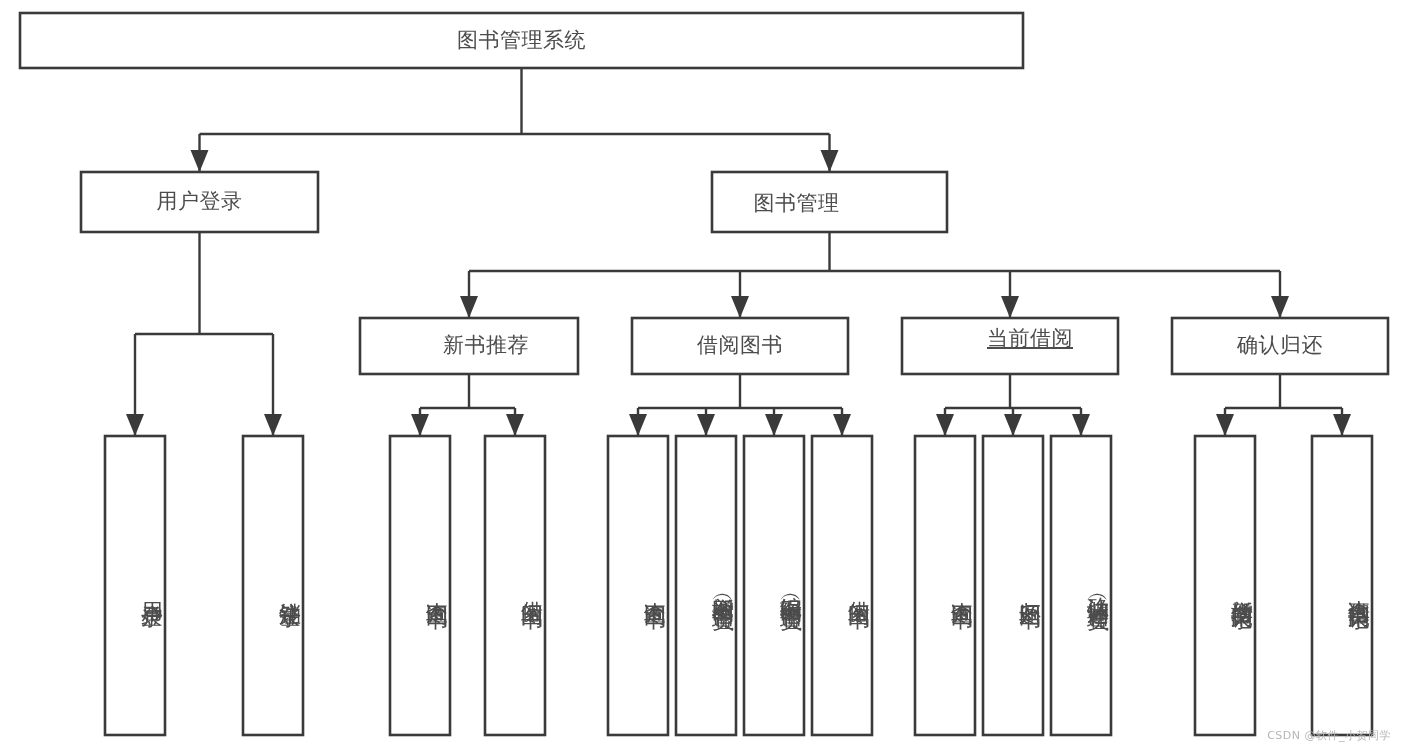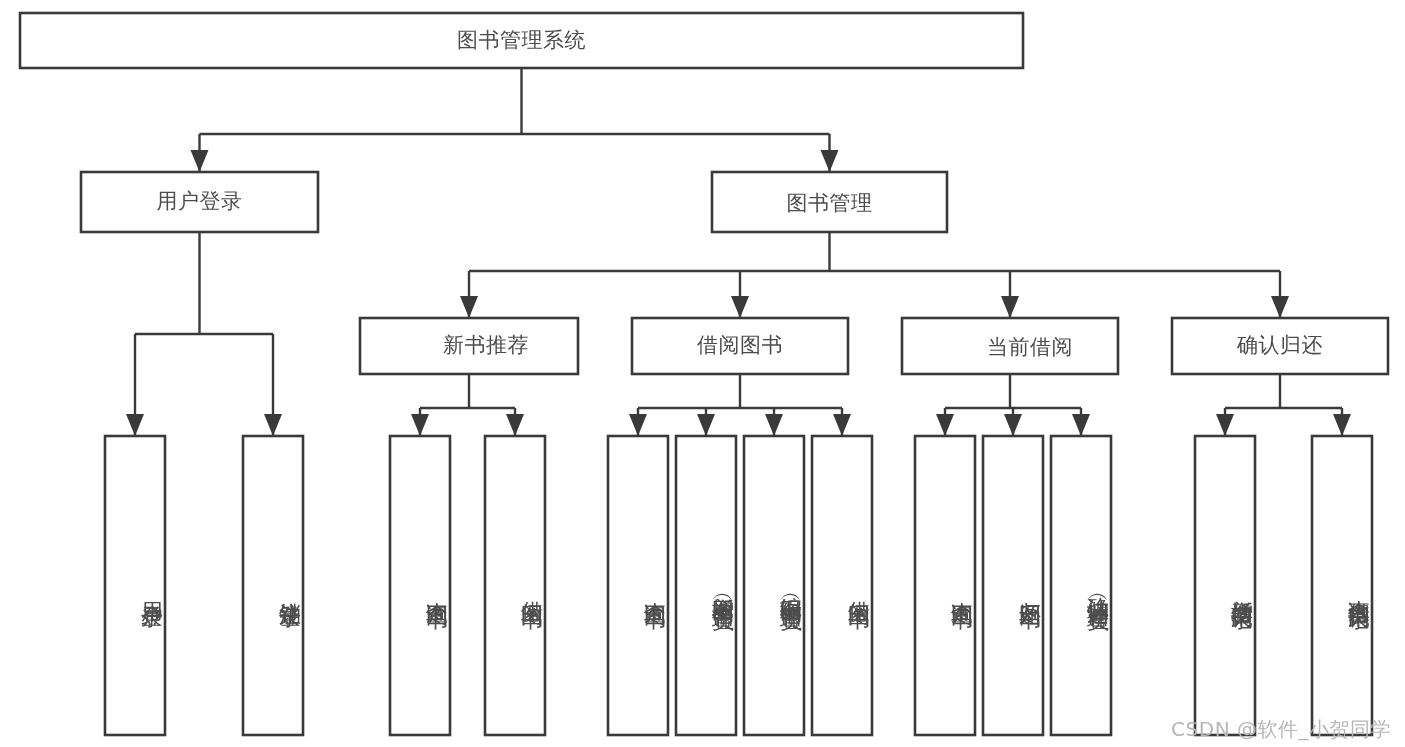--- a/index.html
+++ b/index.html
@@ -62,21 +62,21 @@
     line-height: 1.22;
     letter-spacing: 2px;
     white-space: nowrap;
     align-items: flex-start;
     padding-top: 4px;
   }
   .watermark {
     position: absolute;
     right: 14px;
     bottom: 4px;
-    font-size: 20px;
+    font-size: 11px;
     color: #b6b6b6;
     font-family: "DejaVu Sans", "Liberation Sans", sans-serif;
     letter-spacing: 0.5px;
     white-space: nowrap;
     margin-left: 44px;
   }
 </style>
 </head>
 <body>
 
@@ -157,24 +157,24 @@
         <rect x="983" y="436" width="60" height="299" class="node-rect"></rect>
         <rect x="1051" y="436" width="60" height="299" class="node-rect"></rect>
         <rect x="1195" y="436" width="60" height="299" class="node-rect"></rect>
         <rect x="1312" y="436" width="60" height="299" class="node-rect"></rect>
       </g>
   </svg>
 
   <div id="labels">
       <div class="node-label horiz" style="left: 20px; top: 13px; width: 1003px; height: 55px;">图书管理系统</div>
       <div class="node-label horiz" style="left: 81px; top: 172px; width: 237px; height: 60px;">用户登录</div>
-      <div class="node-label horiz" style="left: 712px; top: 172px; width: 235px; height: 64px;">图书管理</div>
+      <div class="node-label horiz" style="left: 679px; top: 172px; width: 235px; height: 64px;">图书管理</div>
       <div class="node-label horiz" style="left: 360px; top: 318px; width: 252px; height: 56px;">新书推荐</div>
       <div class="node-label horiz" style="left: 632px; top: 318px; width: 216px; height: 56px;">借阅图书</div>
-      <div class="node-label horiz" style="left: 902px; top: 320px; width: 256px; height: 56px;">当前借阅</div>
+      <div class="node-label horiz" style="left: 902px; top: 311px; width: 256px; height: 56px; text-decoration: underline;">当前借阅</div>
       <div class="node-label horiz" style="left: 1172px; top: 318px; width: 216px; height: 56px;">确认归还</div>
       <div class="node-label vert" style="left: 105px; top: 436px; width: 60px; height: 299px;">用户登录</div>
       <div class="node-label vert" style="left: 243px; top: 436px; width: 60px; height: 299px;">注销登录</div>
       <div class="node-label vert" style="left: 390px; top: 436px; width: 60px; height: 299px;">查询图书</div>
       <div class="node-label vert" style="left: 485px; top: 436px; width: 60px; height: 299px;">借阅图书</div>
       <div class="node-label vert" style="left: 608px; top: 436px; width: 60px; height: 299px;">查询图书</div>
       <div class="node-label vert" style="left: 676px; top: 436px; width: 60px; height: 299px;">新增图书（管理员）</div>
       <div class="node-label vert" style="left: 744px; top: 436px; width: 60px; height: 299px;">编辑图书（管理员）</div>
       <div class="node-label vert" style="left: 812px; top: 436px; width: 60px; height: 299px;">借阅图书</div>
       <div class="node-label vert" style="left: 915px; top: 436px; width: 60px; height: 299px;">查询图书</div>

